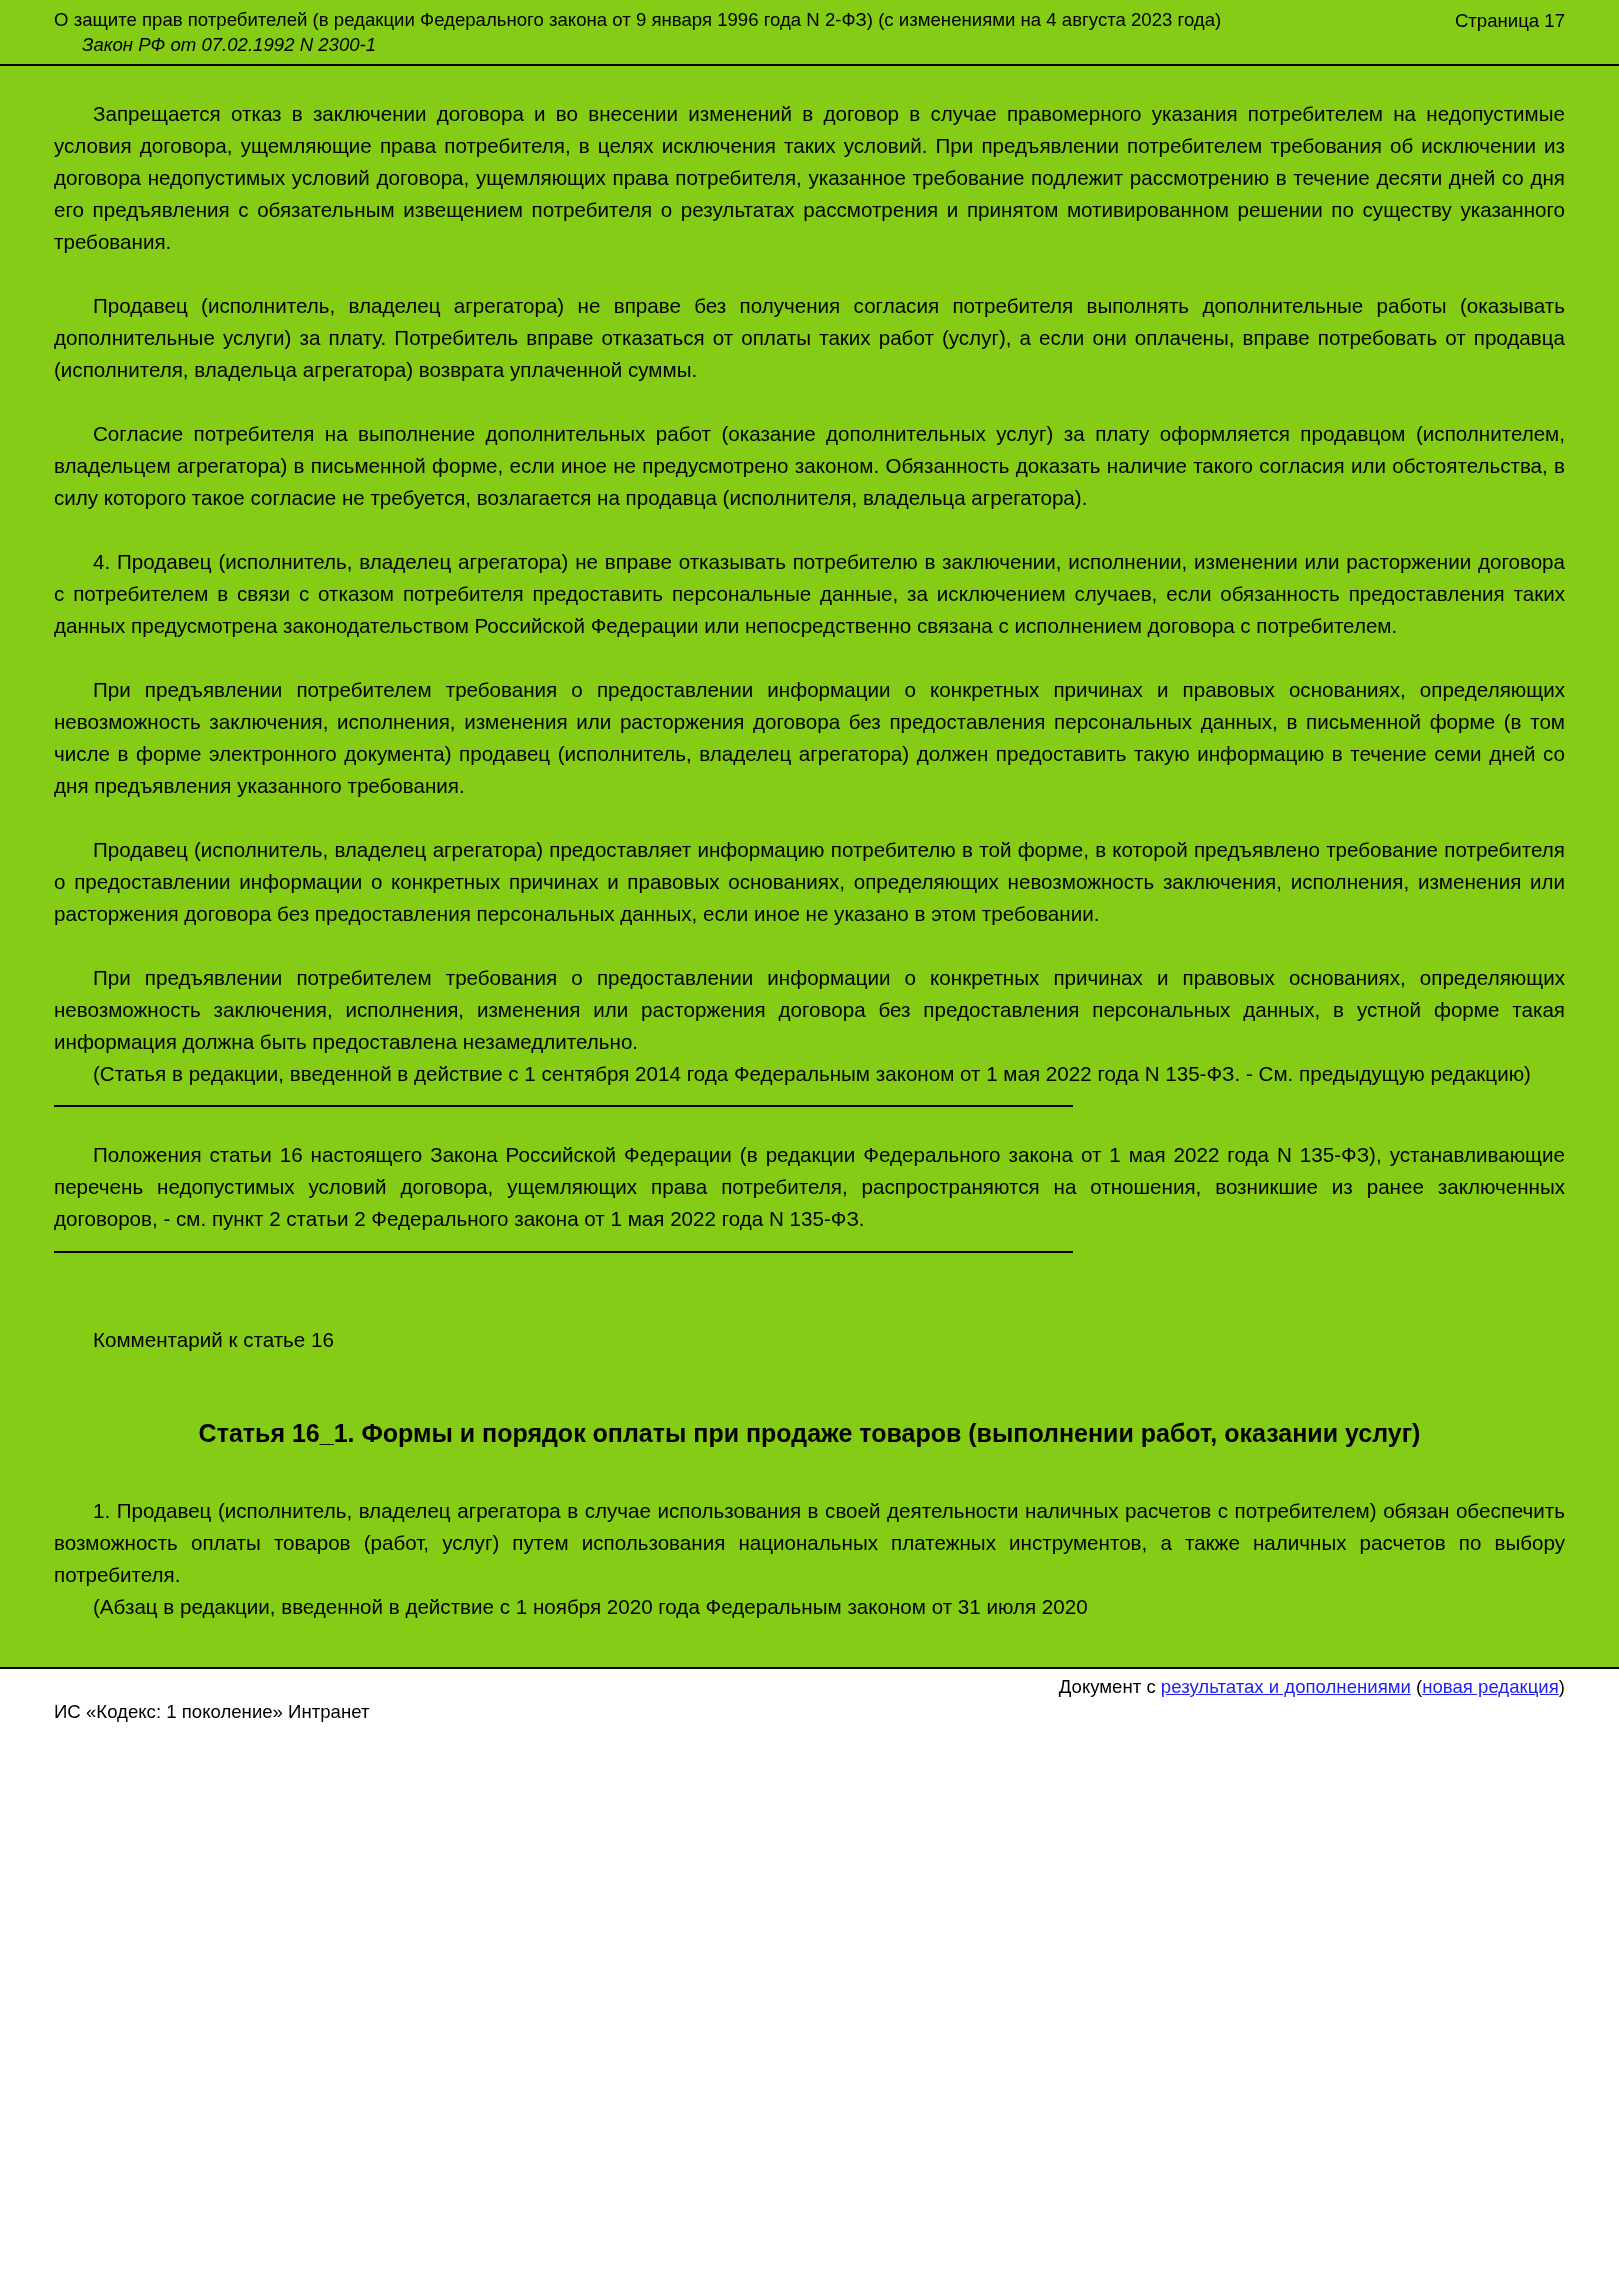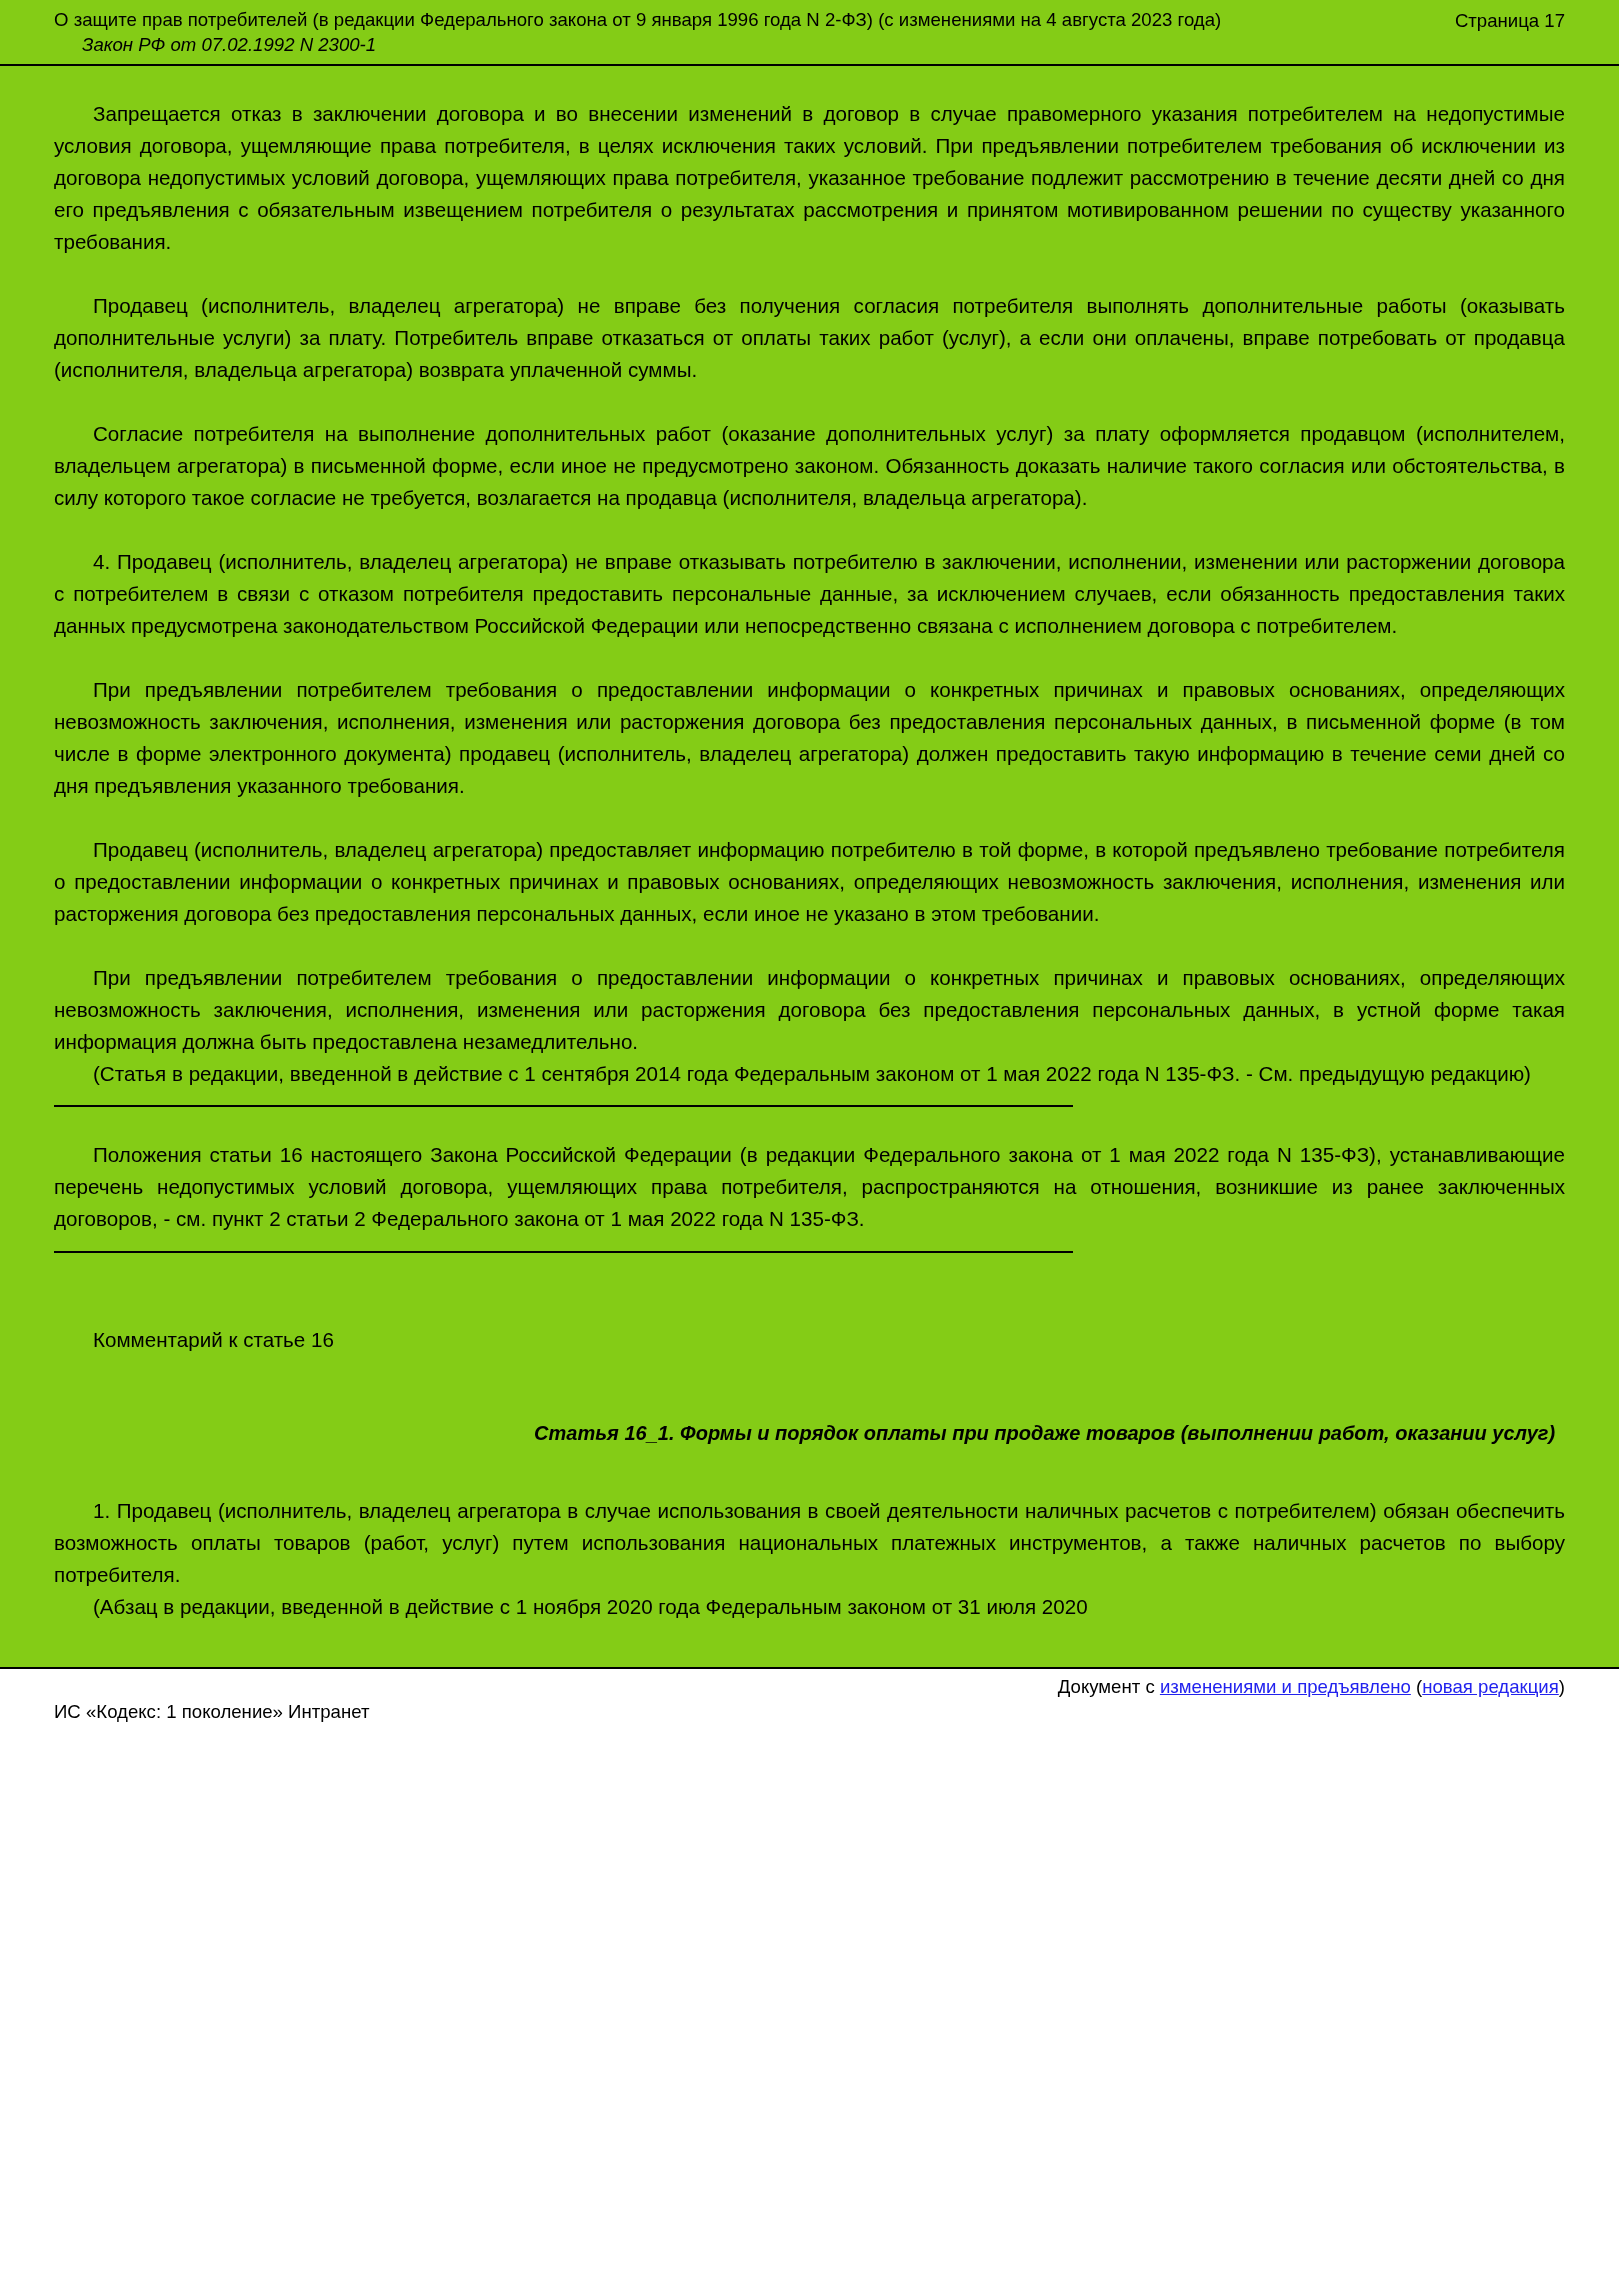--- a/index.html
+++ b/index.html
@@ -58,27 +58,26 @@
     text-align: justify;
     text-indent: 39px;
     margin-top: 0 !important;
   }
   .comment {
     text-indent: 39px;
     margin-top: 71px !important;
   }
   .heading {
     font-weight: bold;
-    text-align: right;
-    font-size: 20px;
+    text-align: center;
+    font-size: 25px;
     line-height: 37px;
     margin-top: 59px !important;
     margin-bottom: 43px !important;
     padding: 0 9.8px;
-    font-style: italic;
   }
   .divider-short {
     border: none;
     border-top: 2px solid #000;
     width: 1019px;
     margin: 15.7px 0 9.8px 0;
   }
   
   .footer {
     position: absolute;
@@ -124,19 +123,19 @@
       <p class="paragraph">Положения статьи 16 настоящего Закона Российской Федерации (в редакции Федерального закона от 1 мая 2022 года N 135-ФЗ), устанавливающие перечень недопустимых условий договора, ущемляющих права потребителя, распространяются на отношения, возникшие из ранее заключенных договоров, - см. пункт 2 статьи 2 Федерального закона от 1 мая 2022 года N 135-ФЗ.</p>
       <hr class="divider-short">
       <p class="comment">Комментарий к статье 16</p>
       <p class="heading">Статья 16_1. Формы и порядок оплаты при продаже товаров (выполнении работ, оказании услуг)</p>
       <p class="paragraph">1. Продавец (исполнитель, владелец агрегатора в случае использования в своей деятельности наличных расчетов с потребителем) обязан обеспечить возможность оплаты товаров (работ, услуг) путем использования национальных платежных инструментов, а также наличных расчетов по выбору потребителя.</p>
       <p class="note">(Абзац в редакции, введенной в действие с 1 ноября 2020 года Федеральным законом от 31 июля 2020</p>
     </main>
 
   <div class="footer">
     <div class="footer-right">
-      <span>Документ с </span><span class="footer-link">изменениями и предъявлено</span><span> (</span><span class="footer-link">новая редакция</span><span>)</span>
+      <span>Документ с </span><span class="footer-link">результатах и дополнениями</span><span> (</span><span class="footer-link">новая редакция</span><span>)</span>
     </div>
     <div class="footer-left">ИС «Кодекс: 1 поколение» Интранет</div>
   </div>
 
 </div>
 
 
 </body></html>

